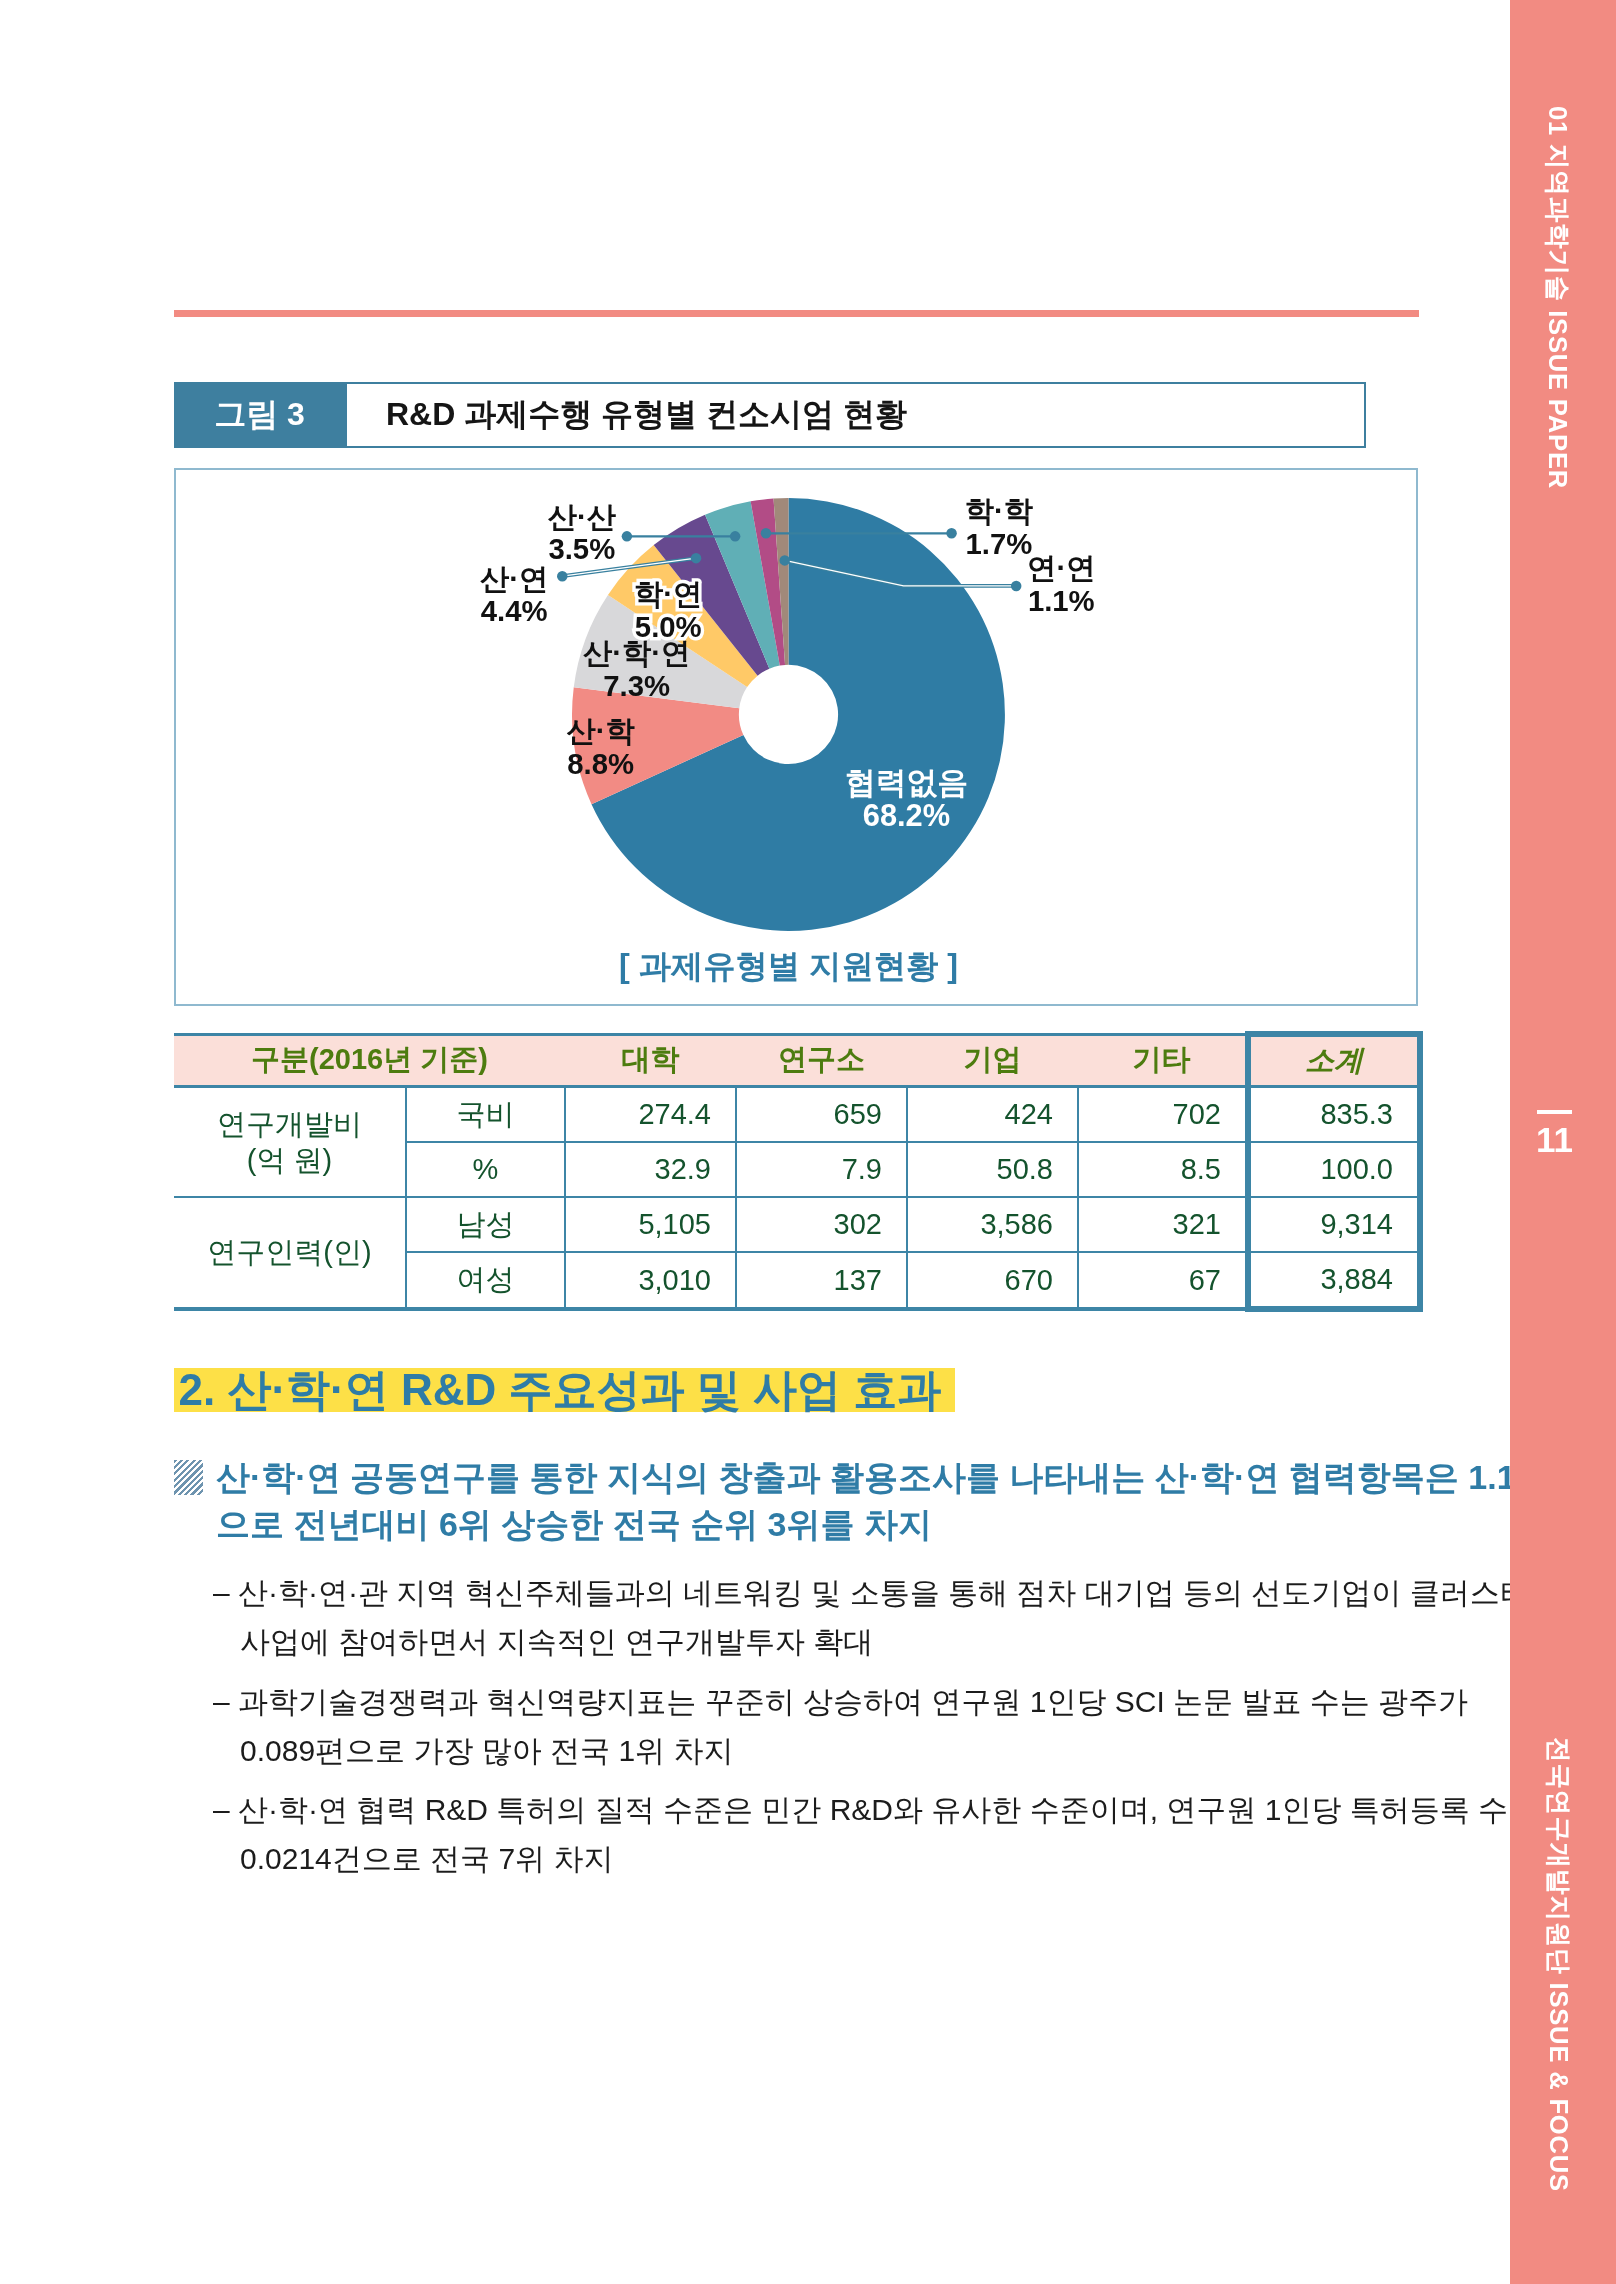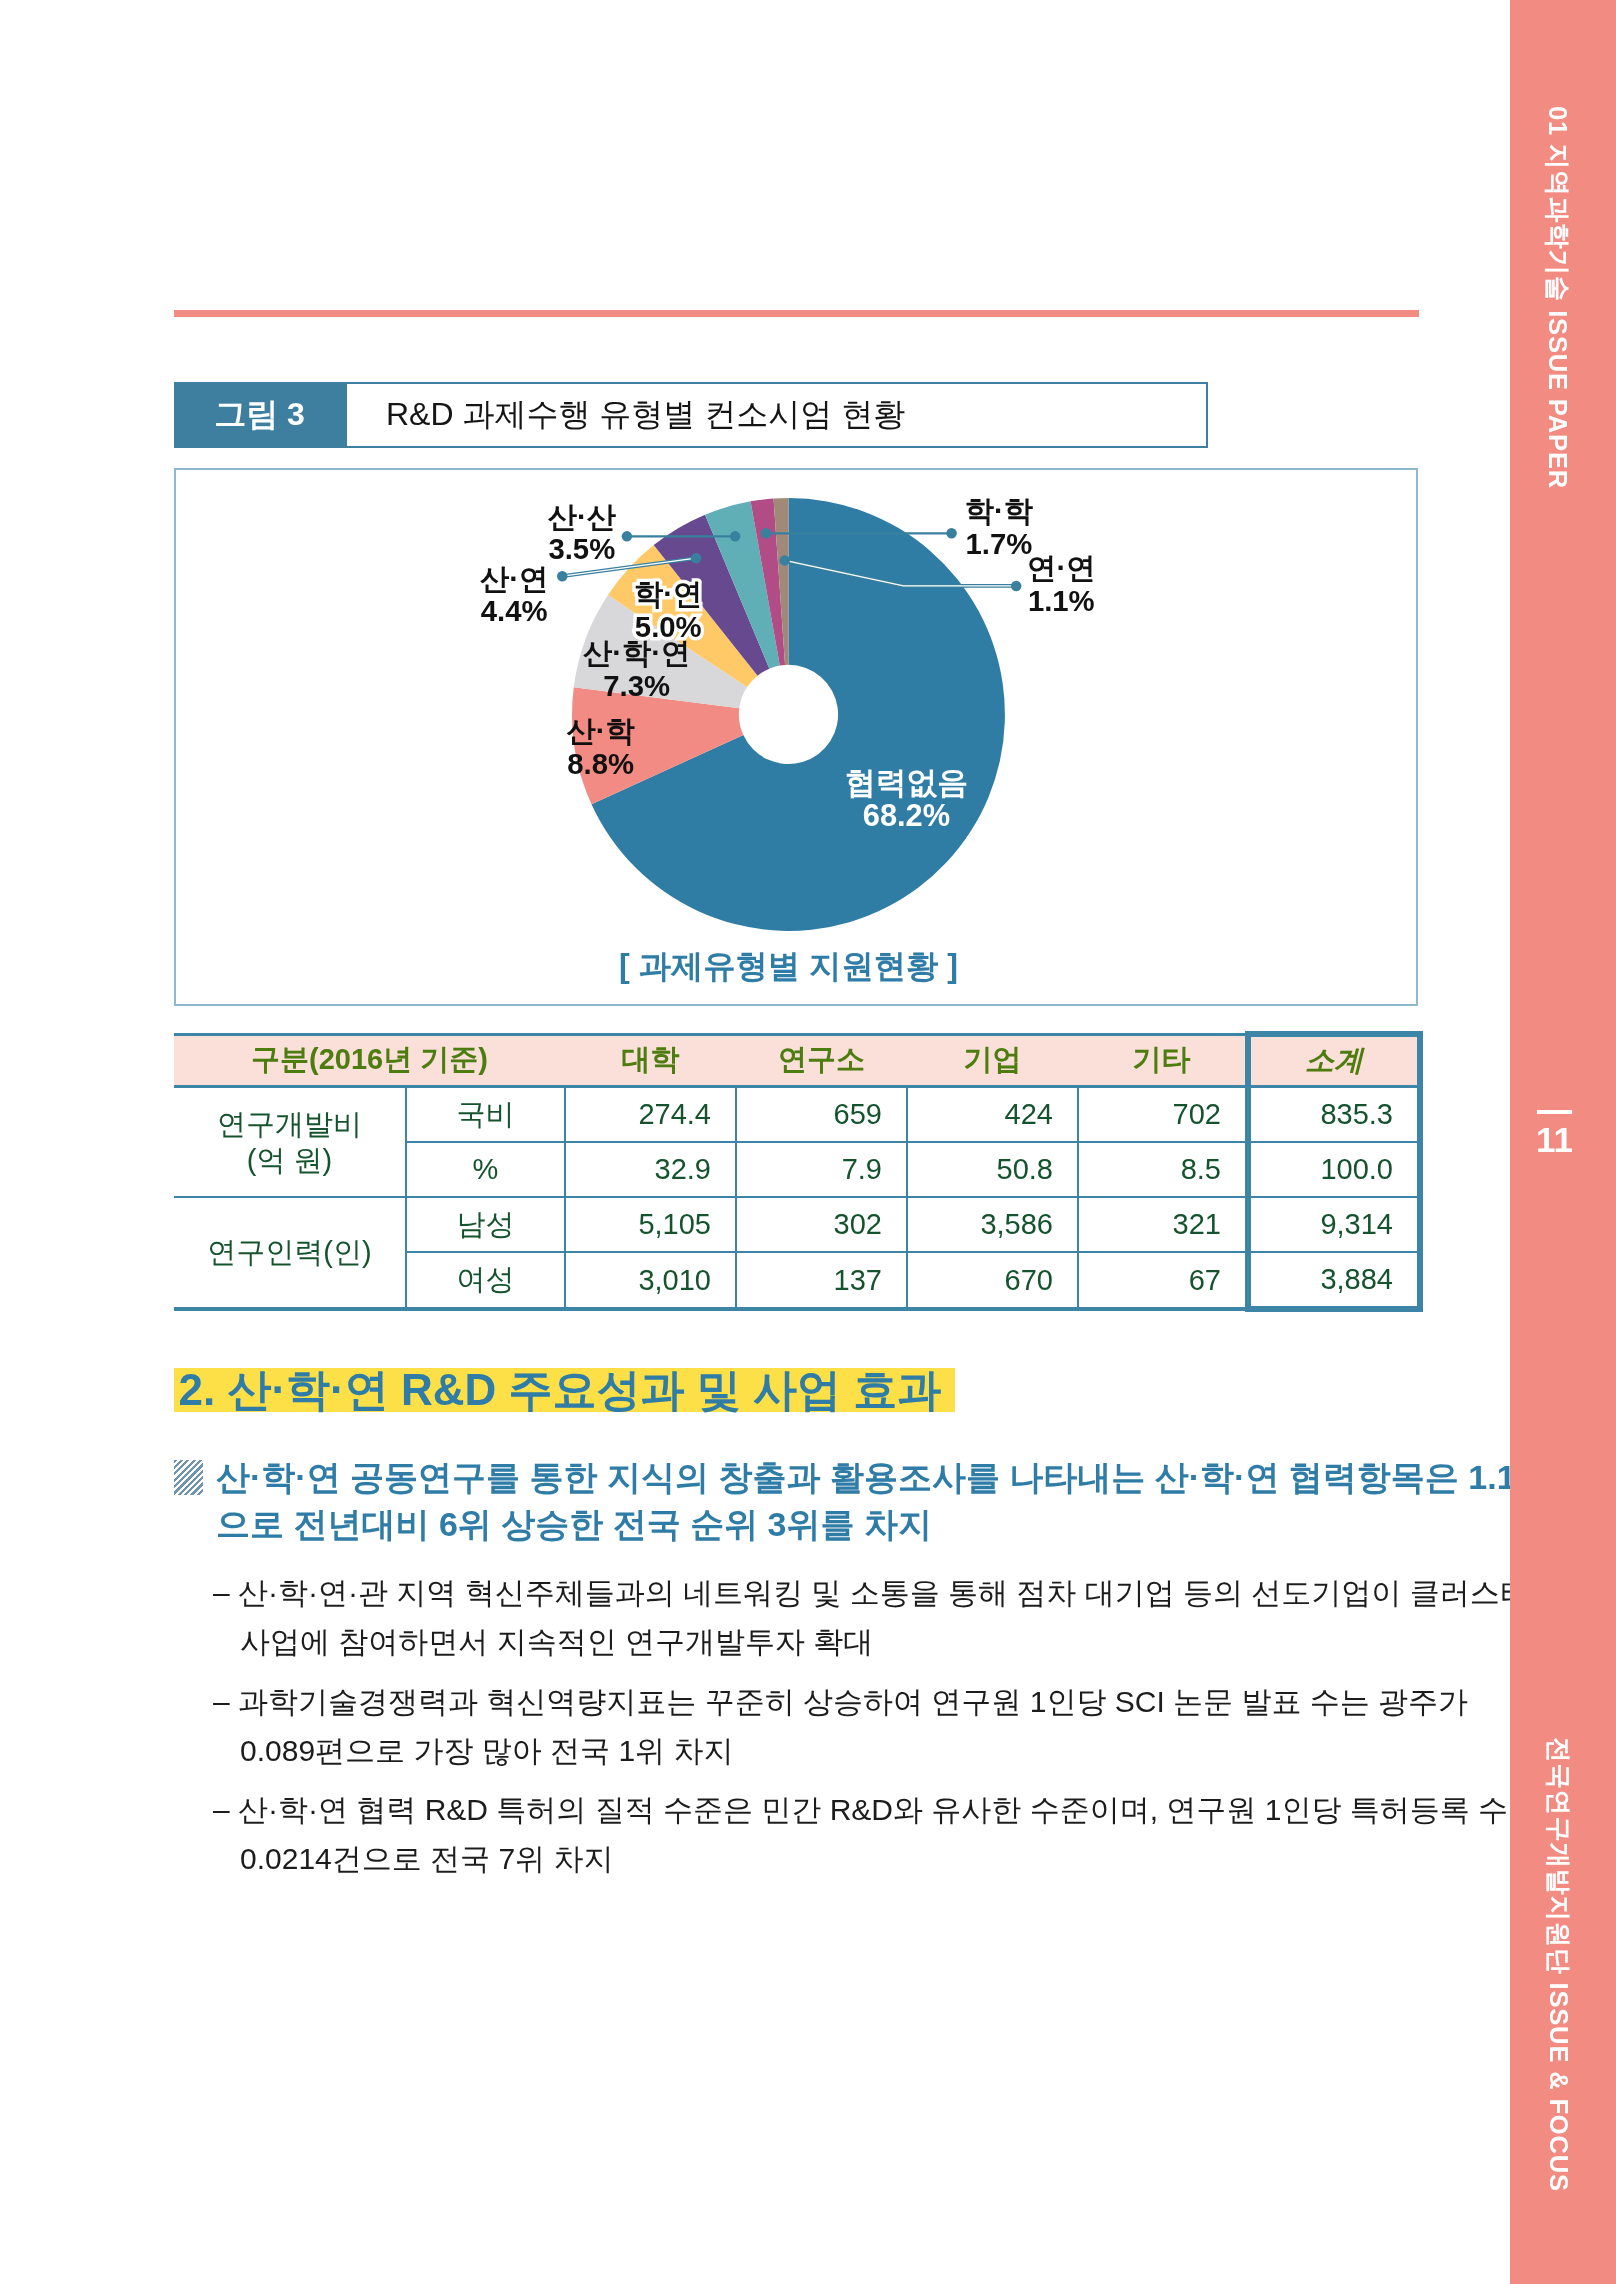--- a/index.html
+++ b/index.html
@@ -12,25 +12,25 @@
   
   .sidebar{position:absolute;left:1510px;top:0;width:107px;height:2284px;background:#F28B82;}
   .vtext{position:absolute;color:#ffffff;font-size:25.6px;font-weight:bold;letter-spacing:0.8px;
          text-align:center;white-space:nowrap;transform:rotate(90deg);}
   .vtext1{left:1234px;top:281px;width:647px;height:33px;line-height:33px;}
   .vtext2{left:1231px;top:1948px;width:654px;height:33px;line-height:33px;}
   .pgline{position:absolute;left:1537px;top:1110px;width:35px;height:3.8px;background:#ffffff;}
   .pgnum{position:absolute;left:1520px;top:1120px;width:69px;text-align:center;
          color:#ffffff;font-size:35px;font-weight:bold;}
   
-  .fig-header{position:absolute;left:174px;top:382px;width:1034px;height:66px;display:flex;}
+  .fig-header{position:absolute;left:174px;top:382px;width:1192px;height:66px;display:flex;}
   .fig-tag{width:171px;background:#3E7F9F;color:#ffffff;font-size:32px;font-weight:bold;
            display:flex;align-items:center;justify-content:center;flex:0 0 171px;}
   .fig-titlebox{flex:1;border:2.3px solid #3E7F9F;background:#ffffff;display:flex;align-items:center;}
-  .fig-title{font-size:32px;font-weight:normal;color:#151515;padding-left:39px;}
+  .fig-title{font-size:32px;font-weight:bold;color:#151515;padding-left:39px;}
   
   .chart-box{position:absolute;left:174px;top:468px;width:1240px;height:534px;
              border:2.3px solid #8FB9CF;background:#ffffff;}
   .chart-box svg{display:block;}
   
   .data-table{position:absolute;left:174px;top:1031px;border-collapse:collapse;table-layout:fixed;}
   .data-table th,.data-table td{font-size:29px;padding:0;}
   .data-table th{background:#FBDFD9;color:#4d7c0f;font-weight:bold;height:48px;
                  border-bottom:3px solid #3D85A6;text-align:center;}
   .data-table td{height:53px;border:2.3px solid #3D85A6;color:#14532d;background:#ffffff;}

